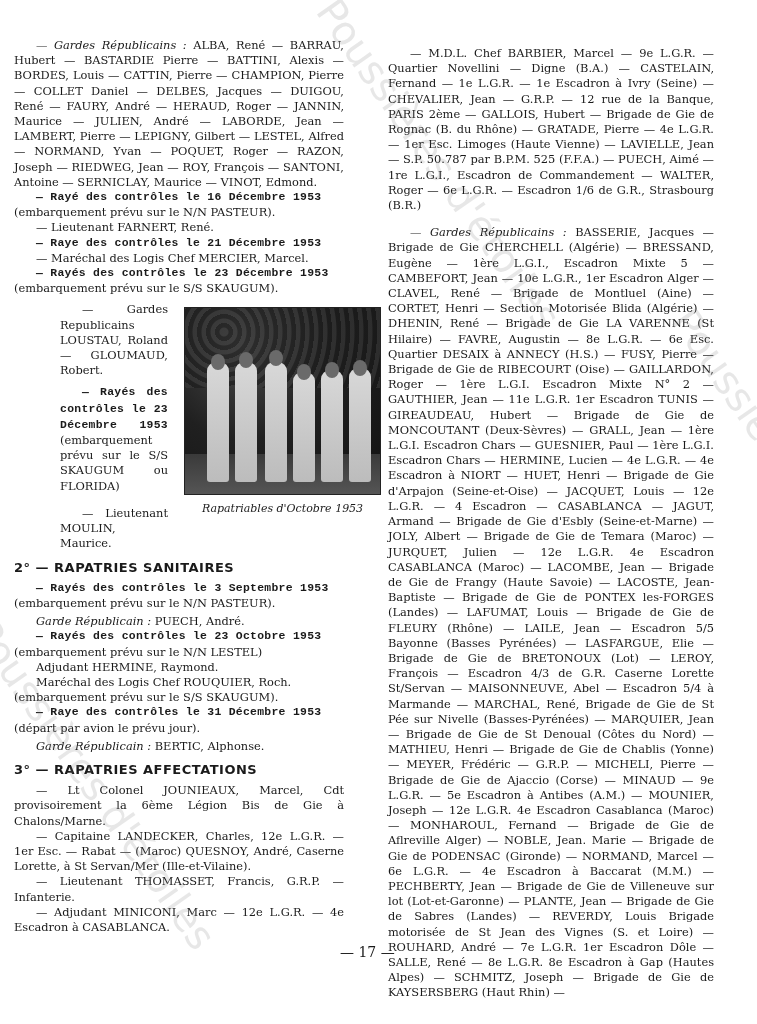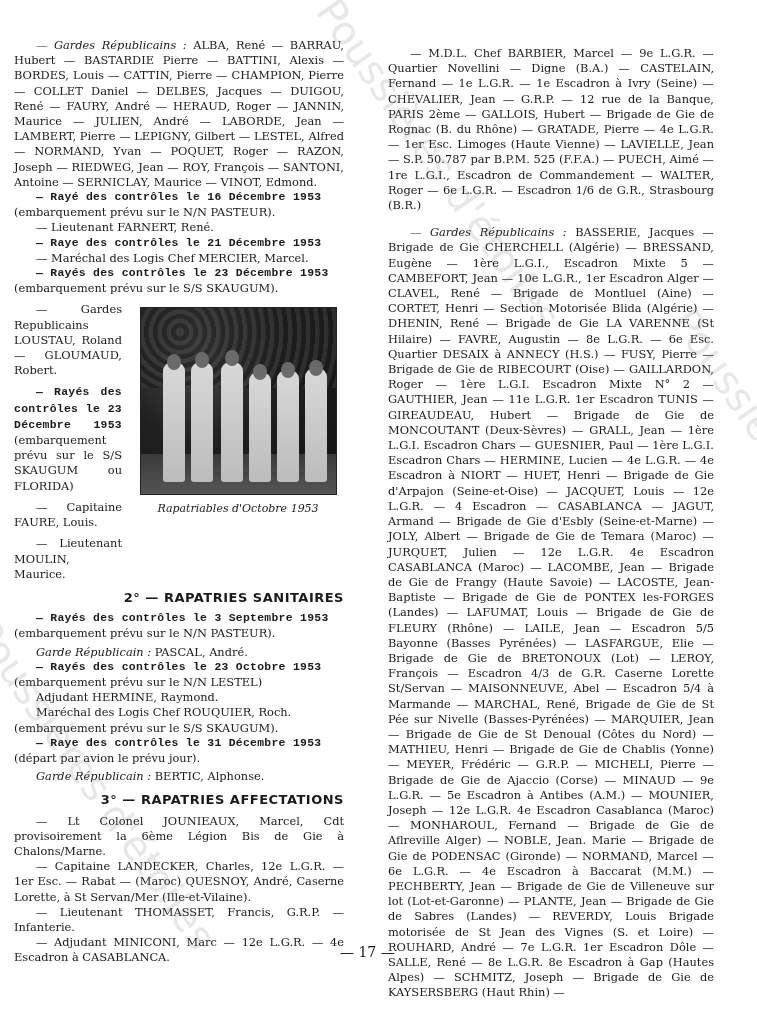--- a/index.html
+++ b/index.html
@@ -8,22 +8,22 @@
   .page{position:absolute;left:0;top:0;width:757px;height:899px;}
   .col{position:absolute;top:38px;font-size:11.4px;line-height:15.2px;text-align:justify;}
   .col.left{left:14px;width:330px;}
   .col.right{left:388px;width:326px;margin-top:8px;}
   p{margin:0;}
   .ind{text-indent:22px;}
   .bold{font-family:Liberation Mono, monospace;font-weight:bold;letter-spacing:0.3px;}
   .it{font-style:italic;}
   .gap{height:6px;}
   .heading{font-family:"DejaVu Sans","Liberation Sans",sans-serif;font-weight:bold;font-size:13px;
-           text-align:right;margin:8px 0 6px 0;letter-spacing:0.5px;}
-  .float-wrap{display:flex;gap:10px;margin-top:6px;}
+           text-align:left;margin:8px 0 6px 0;letter-spacing:0.5px;}
+  .float-wrap{display:flex;gap:16px;margin-top:6px;margin-left:46px;}
   .float-text{width:108px;flex:none;}
   .photo-box{flex:1;display:flex;flex-direction:column;align-items:center;}
   .photo{width:195px;height:186px;margin-top:5px;background:
          radial-gradient(ellipse at 30% 20%,#4a4a4a 0%,#202020 45%,#121212 100%);
          position:relative;overflow:hidden;border:1px solid #222;}
   .photo .fig{position:absolute;bottom:12px;width:22px;height:120px;
          background:linear-gradient(#d8d8d8,#bcbcbc);border-radius:9px 9px 3px 3px;}
   .photo .head{position:absolute;width:14px;height:16px;background:#6a6a6a;border-radius:50%;}
   .photo .ground{position:absolute;left:0;right:0;bottom:0;height:40px;background:linear-gradient(#3a3a3a,#555);}
   .photo .leaves{position:absolute;left:0;right:0;top:0;height:80px;
@@ -50,21 +50,20 @@
 
     <p class="ind bold">— Rayés des contrôles le 23 Décembre 1953</p>
     <p>(embarquement prévu sur le S/S SKAUGUM).</p>
 
     <div class="float-wrap">
       <div class="float-text">
         <p class="ind">— Gardes Republicains LOUSTAU, Roland — GLOUMAUD, Robert.</p>
         <div class="gap"></div>
         <p class="ind"><span class="bold">— Rayés des contrôles le 23 Décembre 1953</span><span> (embarquement prévu sur le S/S SKAUGUM ou FLORIDA)</span></p>
         <div class="gap"></div>
-        <p class="ind">— Capitaine FAURE, Louis.</p>
         <div class="gap"></div>
         <p class="ind">— Lieutenant MOULIN, Maurice.</p>
       </div>
       <div class="photo-box">
         <div class="photo">
           <div class="leaves"></div>
           <div class="ground"></div>
           <div class="fig" style="left:22px"></div>
             <div class="head" style="left:26px;top:46px"></div>
           <div class="fig" style="left:50px"></div>
@@ -78,21 +77,21 @@
           <div class="fig" style="left:164px;height:114px"></div>
             <div class="head" style="left:168px;top:52px"></div>
         </div>
         <div class="caption">Rapatriables d'Octobre 1953</div>
       </div>
     </div>
 
     <div class="heading">2° — RAPATRIES SANITAIRES</div>
     <p class="ind bold">— Rayés des contrôles le 3 Septembre 1953</p>
     <p>(embarquement prévu sur le N/N PASTEUR).</p>
-    <p class="ind" style="margin-top:3px"><span class="it">Garde Républicain :</span><span> PASCAL, André.</span></p>
+    <p class="ind" style="margin-top:3px"><span class="it">Garde Républicain :</span><span> PUECH, André.</span></p>
 
     <p class="ind bold">— Rayés des contrôles le 23 Octobre 1953</p>
     <p>(embarquement prévu sur le N/N LESTEL)</p>
     <p class="ind">Adjudant HERMINE, Raymond.</p>
     <p class="ind">Maréchal des Logis Chef ROUQUIER, Roch.</p>
 
     <p>(embarquement prévu sur le S/S SKAUGUM).</p>
 
     <p class="ind bold">— Raye des contrôles le 31 Décembre 1953</p>
     <p>(départ par avion le prévu jour).</p>

